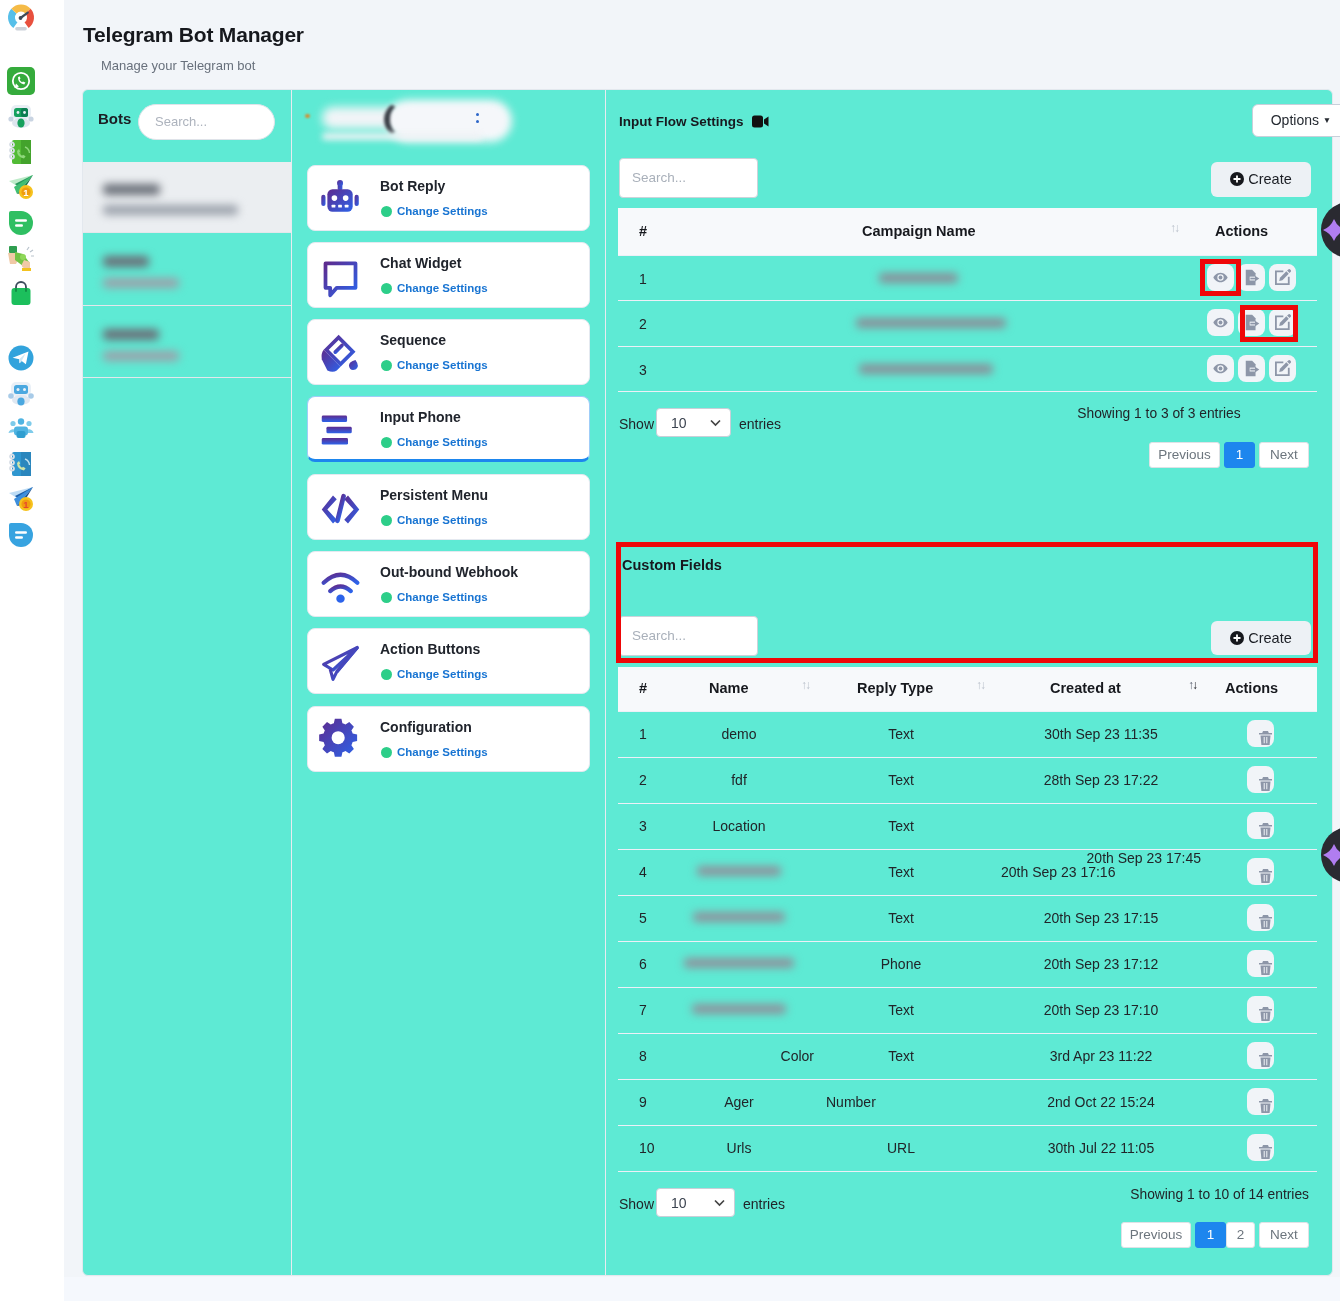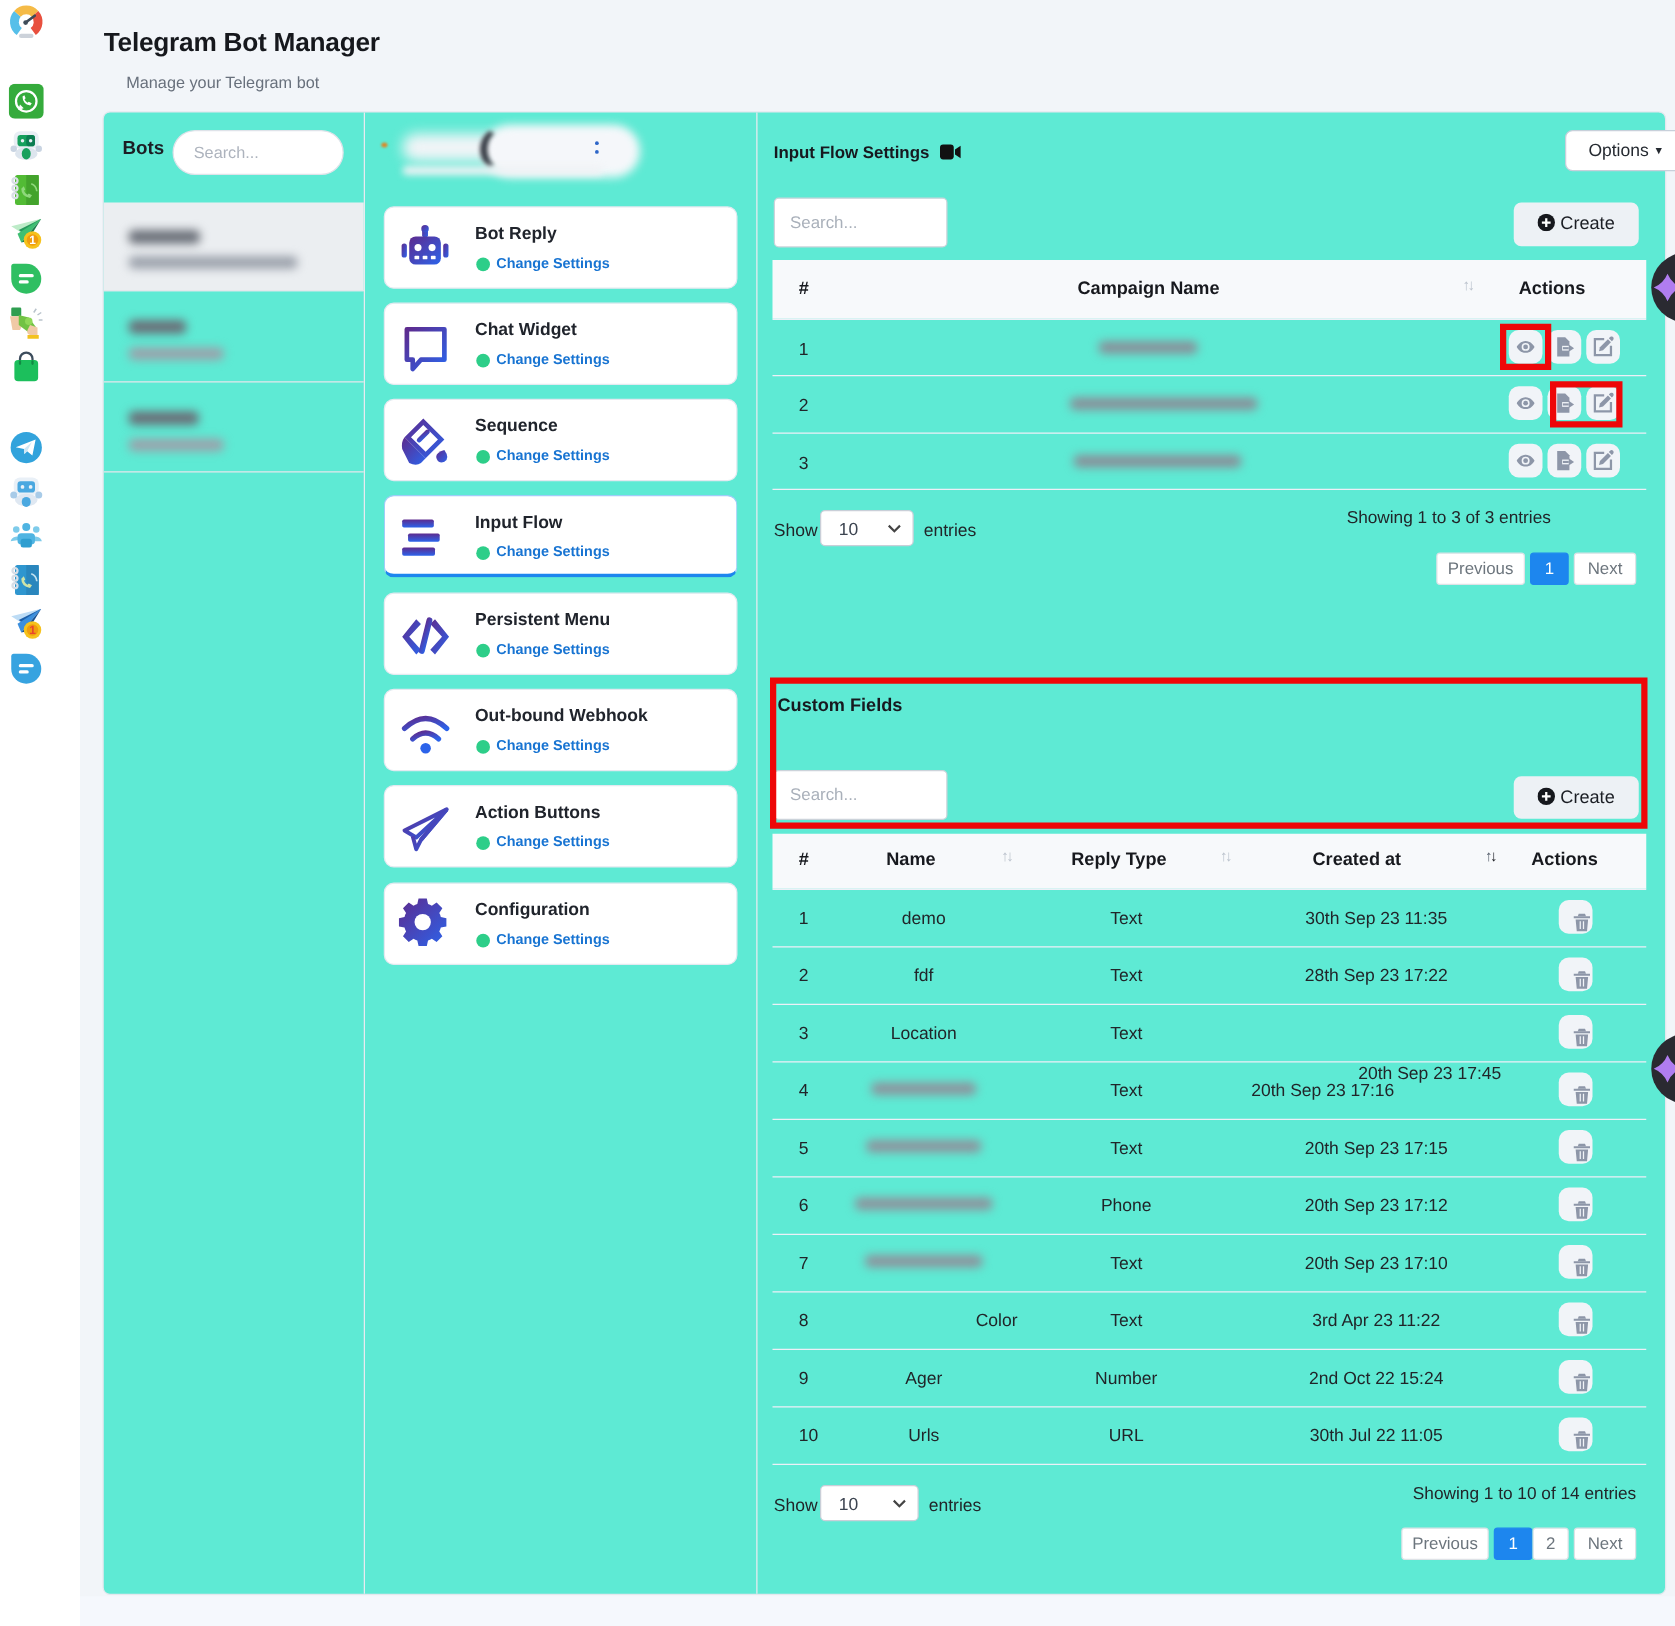--- a/index.html
+++ b/index.html
@@ -146,21 +146,21 @@
                   <stop offset="0" stop-color="#5e2b8e"></stop>
                   <stop offset="1" stop-color="#2c63ea"></stop>
                 </linearGradient>
               </defs>
               <g fill="url(#g4)">
                 <rect x="4" y="8" width="27" height="7" rx="1.5"></rect>
                 <rect x="9" y="20" width="27" height="7" rx="1.5"></rect>
                 <rect x="4" y="32" width="28" height="7" rx="1.5"></rect>
               </g>
             </svg>
-          <div class="mtitle">Input Flow</div>
+          <div class="mtitle">Input Phone</div>
             <div class="dot"></div>
             <div class="mlink">Change Settings</div>
         </div>
         <div class="mcard" style="top:384px;text-align:right;">
           <svg class="micon" viewBox="0 0 48 48">
               <defs>
                 <linearGradient id="g5" x1="0" y1="0" x2="1" y2="1">
                   <stop offset="0" stop-color="#5e2b8e"></stop>
                   <stop offset="1" stop-color="#2c63ea"></stop>
                 </linearGradient>
@@ -465,21 +465,21 @@
                 <svg width="15" height="16" viewBox="0 0 15 16" fill="#8d96a8">
                   <path d="M1 3h13v1.5H1z"></path>
                   <path d="M5 1h5l.8 2H4.2z"></path>
                   <path d="M2.5 5.5h10L11.6 15H3.4zM5.7 7v6.2h1V7zm2.6 0v6.2h1V7z"></path>
                 </svg>
               </span>
             </div>
         <div class="rowline" style="top:989px;"></div>
         <div class="cell" style="left:33px;top:1004px;">9</div>
         <div class="cell" style="left:58px;top:1004px;width:150px;text-align:center;">Ager</div>
-        <div class="cell" style="left:220px;top:1004px;width:150px;text-align:center;">Number</div>
+        <div class="cell" style="left:220px;top:1004px;width:150px;text-align:left;">Number</div>
         <div class="cell" style="left:395px;top:1004px;width:200px;text-align:center;">2nd Oct 22 15:24</div>
         <div class="abtn" style="left:641px;top:998px;">
               <span style="position:absolute;left:6px;top:5px;">
                 <svg width="15" height="16" viewBox="0 0 15 16" fill="#8d96a8">
                   <path d="M1 3h13v1.5H1z"></path>
                   <path d="M5 1h5l.8 2H4.2z"></path>
                   <path d="M2.5 5.5h10L11.6 15H3.4zM5.7 7v6.2h1V7zm2.6 0v6.2h1V7z"></path>
                 </svg>
               </span>
             </div>

